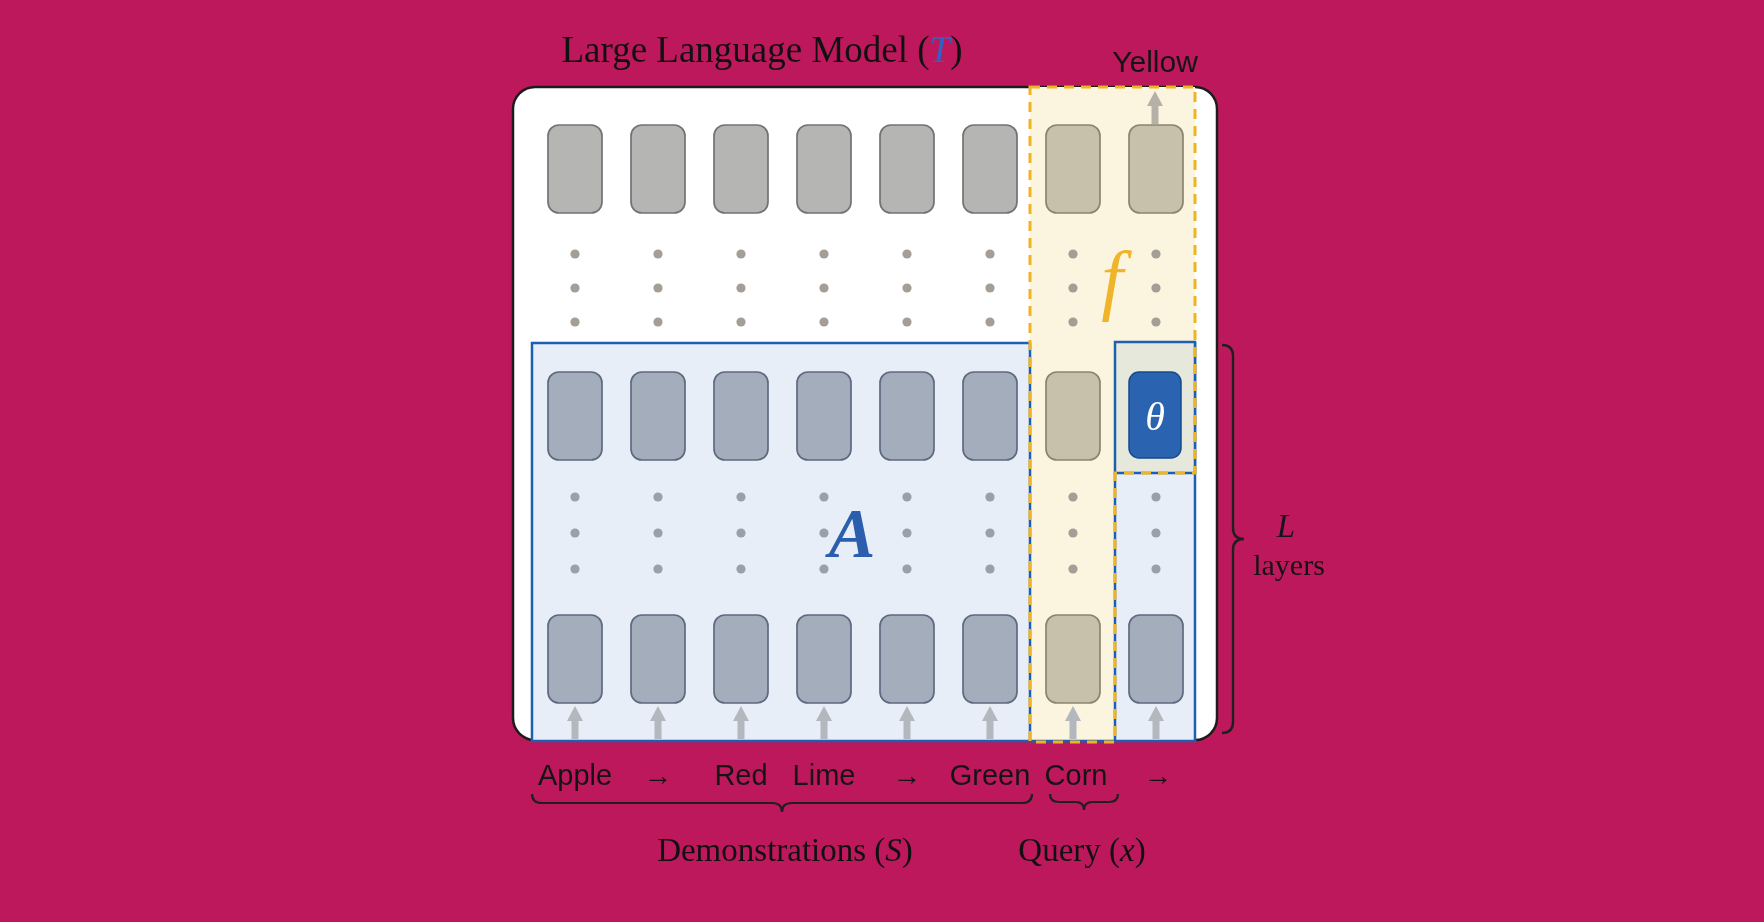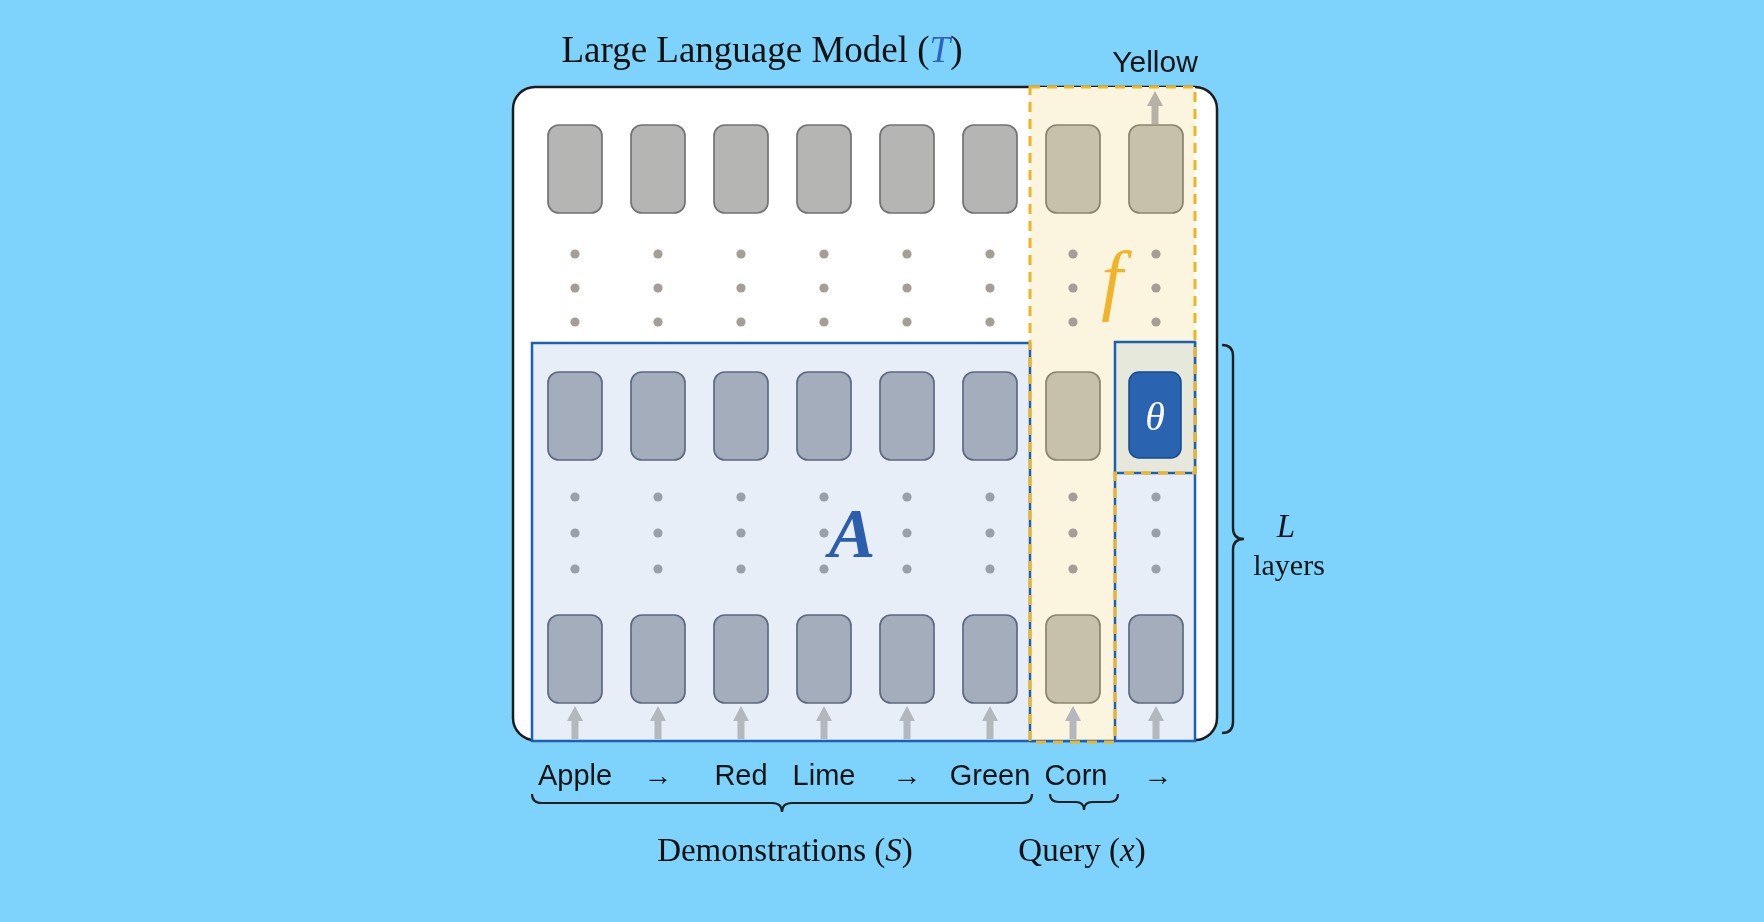--- a/index.html
+++ b/index.html
@@ -1,16 +1,16 @@
 <!DOCTYPE html>
 <html><head>
 <meta charset="utf-8">
 <style>
   html,body{margin:0;padding:0;background:#ffffff;}
-  #canvas{position:relative;width:1764px;height:922px;background:#7dd3fc;overflow:hidden;
+  #canvas{position:relative;width:1764px;height:922px;background:#be185d;overflow:hidden;
           font-family:"Liberation Sans","DejaVu Sans",sans-serif;}
   svg{position:absolute;left:0;top:0;}
   text{user-select:none;}
   .serif{font-family:"Liberation Serif","DejaVu Serif",serif;}
   .sans{font-family:"Liberation Sans","DejaVu Sans",sans-serif;}
   .ital{font-style:italic;}
 </style>
 </head>
 <body>
 

